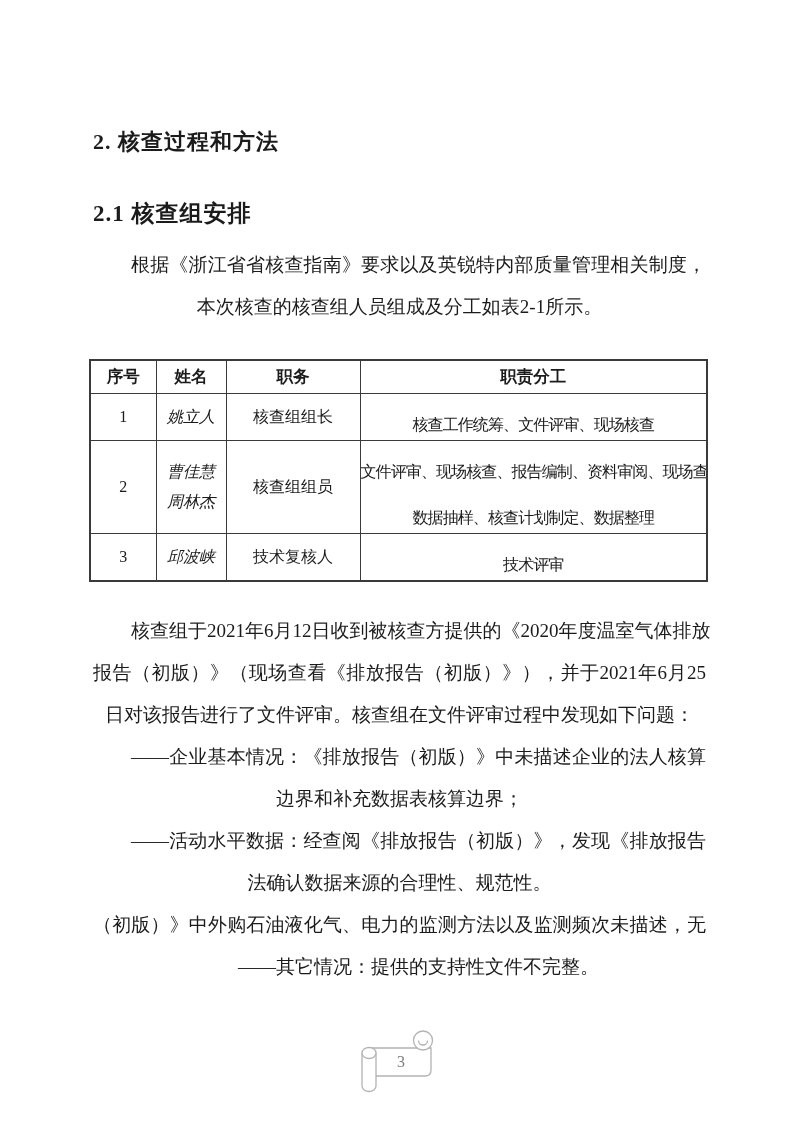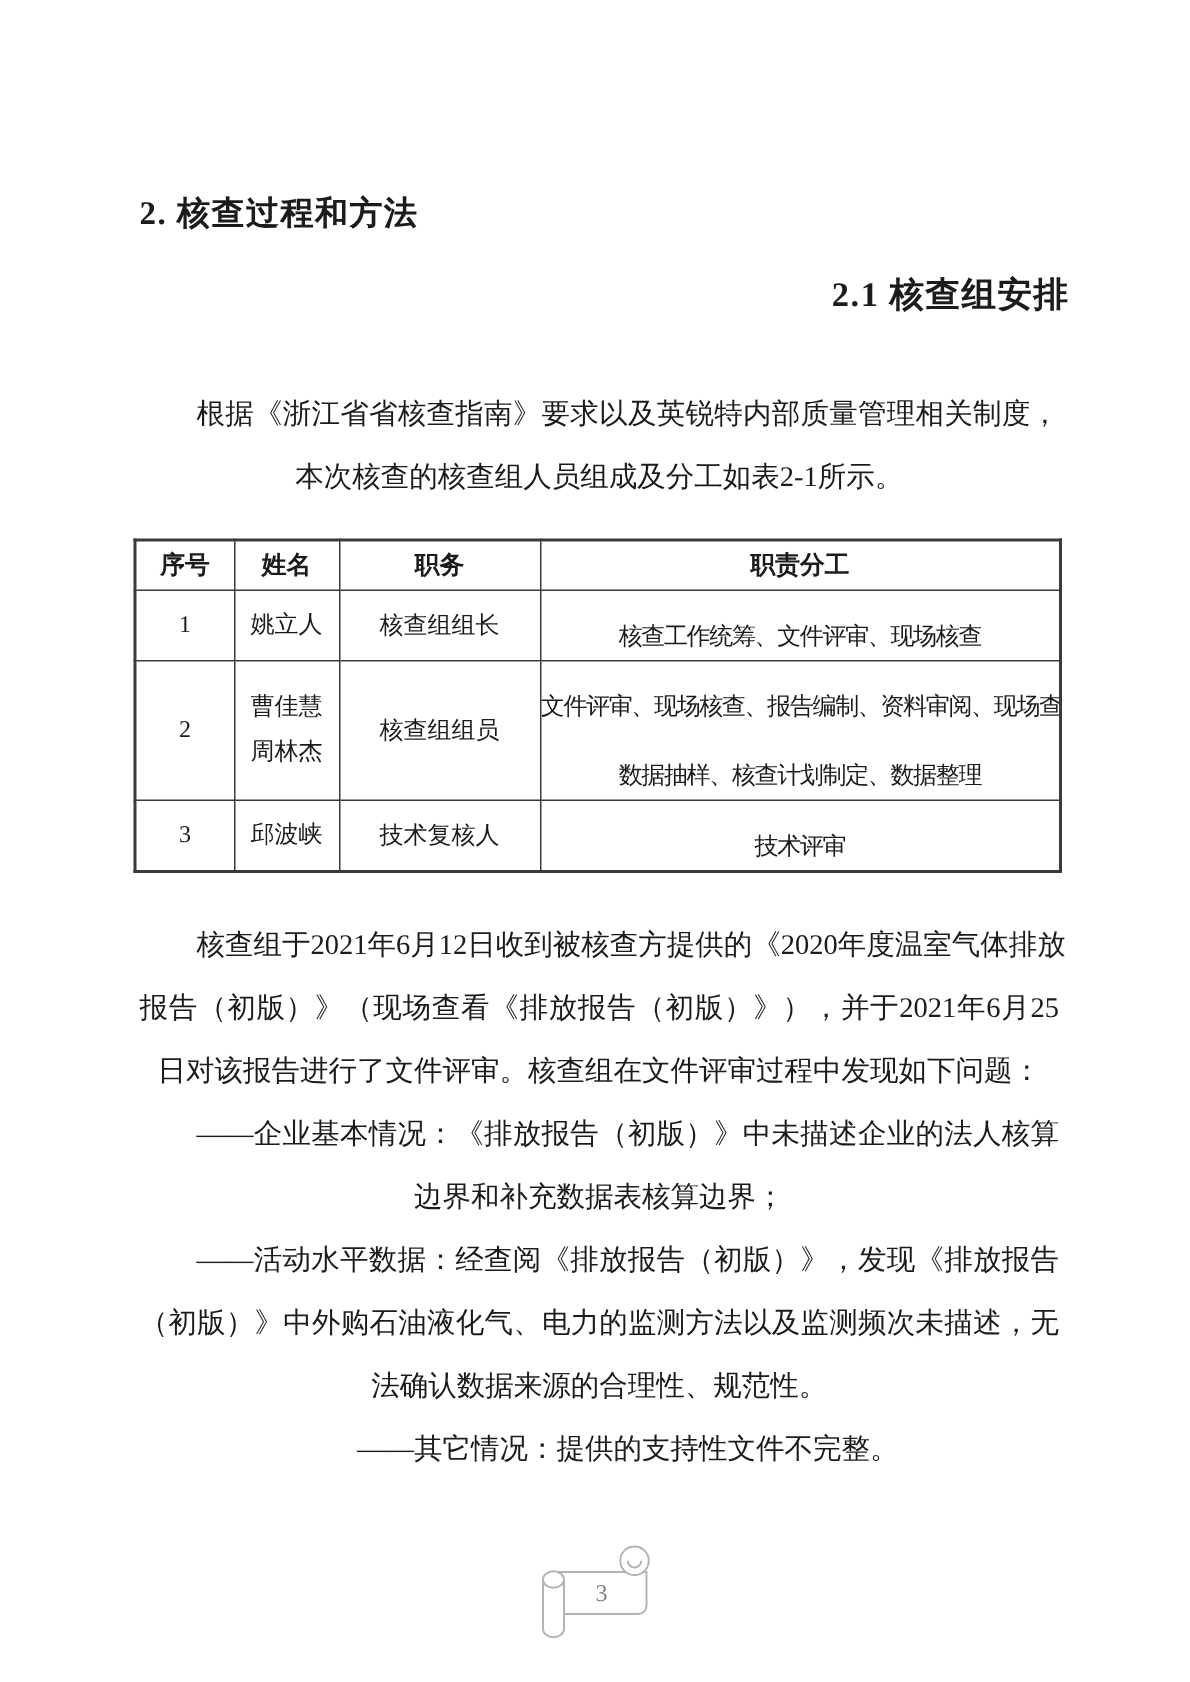--- a/index.html
+++ b/index.html
@@ -4,24 +4,24 @@
 <style>
   html,body{margin:0;padding:0;background:#ffffff;}
   .page{
     position:relative;width:793px;height:1107px;background:#ffffff;
     font-family:"Liberation Serif","DejaVu Serif",serif;color:#1b1b1b;
     overflow:hidden;
   }
   .abs{position:absolute;}
   .h1{left:93px;top:128px;width:620px;font-size:22px;font-weight:bold;line-height:28px;letter-spacing:1px;}
   .h2{left:93px;width:620px;font-size:23px;font-weight:bold;line-height:28px;letter-spacing:1px;}
-  .h2.s21{top:183px;text-align:right;}
+  .h2.s21{top:200px;}
   .h2.s22{top:551px;}
   .para{left:93px;width:613px;}
-  .p21{top:256px;}
+  .p21{top:244px;}
   .p22{top:610px;}
   .bline{
     height:42px;line-height:42px;font-size:19px;white-space:nowrap;
     text-align:justify;text-align-last:justify;
   }
   .bline.first{padding-left:38px;}
   .bline.last{text-align:center;text-align-last:auto;}
   .caption{
     left:93px;top:334px;width:613px;height:26px;line-height:26px;
     text-align:center;font-size:16.5px;font-weight:bold;letter-spacing:0.5px;
@@ -33,21 +33,21 @@
   table.team th,table.team td{
     border:1px solid #3a3a3a;padding:0;vertical-align:middle;text-align:center;
   }
   table.team th{font-weight:bold;font-size:16.5px;height:32px;margin-left:20px;}
   col.c1{width:66px;} col.c2{width:70px;} col.c3{width:134px;} col.c4{width:347px;}
   tr.r1 td{height:30px;}
   tr.r2 td{height:64px;}
   tr.r3 td{height:33px;}
   td.duty{text-align:left;padding-left:6px;padding-right:2px;overflow:hidden;}
   td.duty .cline{line-height:30px;white-space:nowrap;letter-spacing:-0.9px;margin-top:16px;}
-  td.name .cline{line-height:30px;}
+  td.name .cline{line-height:30px;font-style:italic;}
   .scroll-wrap{left:349px;top:1014px;width:116px;height:84px;}
   .scroll-wrap svg{display:block;}
 </style>
 </head>
 <body>
 
 <div class="page">
 
   <div class="abs h1">2.  核查过程和方法</div>
 
@@ -111,22 +111,22 @@
   </table>
 
 
   <div class="abs para p22">
       <div class="bline first">核查组于2021年6月12日收到被核查方提供的《2020年度温室气体排放</div>
       <div class="bline">报告（初版）》（现场查看《排放报告（初版）》），并于2021年6月25</div>
       <div class="bline last">日对该报告进行了文件评审。核查组在文件评审过程中发现如下问题：</div>
       <div class="bline first">——企业基本情况：《排放报告（初版）》中未描述企业的法人核算</div>
       <div class="bline last">边界和补充数据表核算边界；</div>
       <div class="bline first">——活动水平数据：经查阅《排放报告（初版）》，发现《排放报告</div>
+      <div class="bline last">法确认数据来源的合理性、规范性。</div>
       <div class="bline">（初版）》中外购石油液化气、电力的监测方法以及监测频次未描述，无</div>
-      <div class="bline last">法确认数据来源的合理性、规范性。</div>
       <div class="bline first last">——其它情况：提供的支持性文件不完整。</div>
     </div>
 
   <div class="abs scroll-wrap">
     <svg width="116" height="84" viewBox="0 0 116 84">
 
       <path d="M20,34 H82 V56 Q82,62 76,62 H20 Z" fill="#ffffff" stroke="#b3b3b3" stroke-width="1.3"></path>
 
       <circle cx="74" cy="26.5" r="9.5" fill="#ffffff" stroke="#b3b3b3" stroke-width="1.3"></circle>
       <path d="M69.5,26.5 A4.5,4.5 0 0 0 78.5,26.5" fill="none" stroke="#b3b3b3" stroke-width="1.3"></path>

